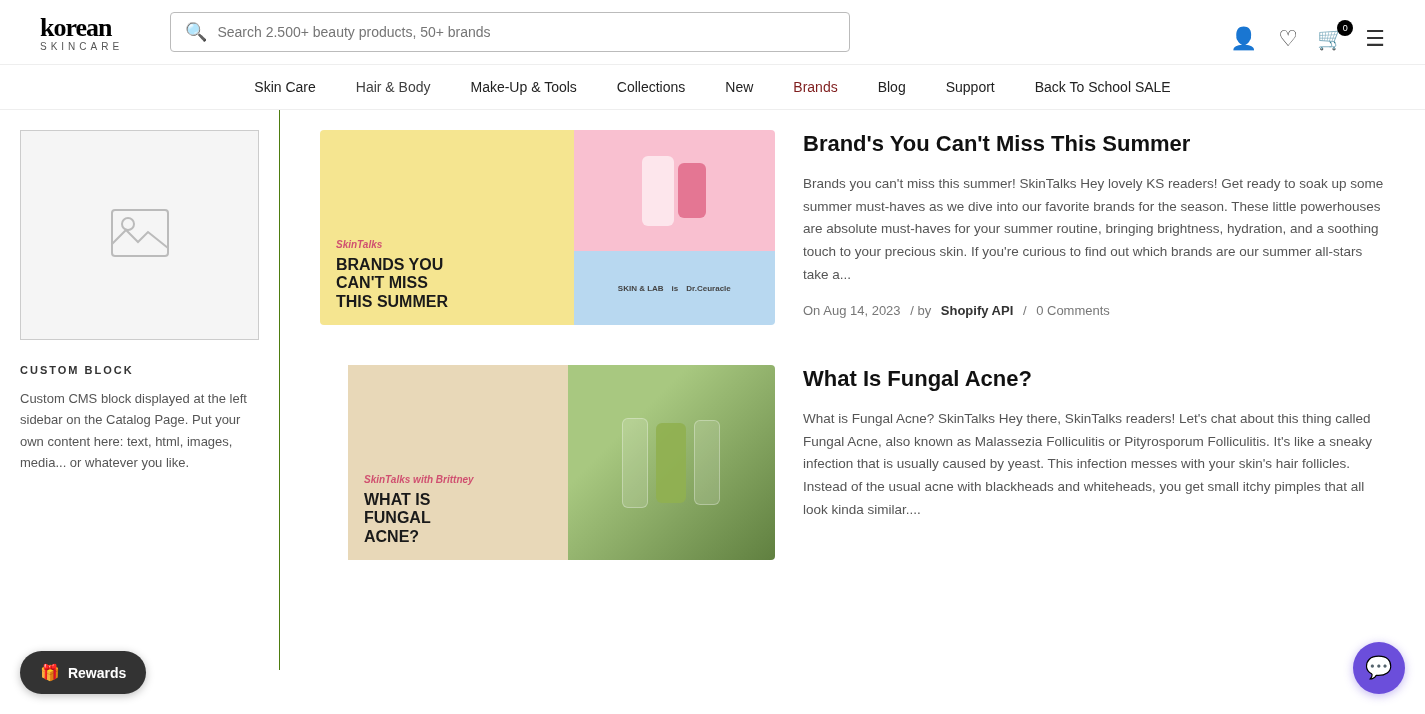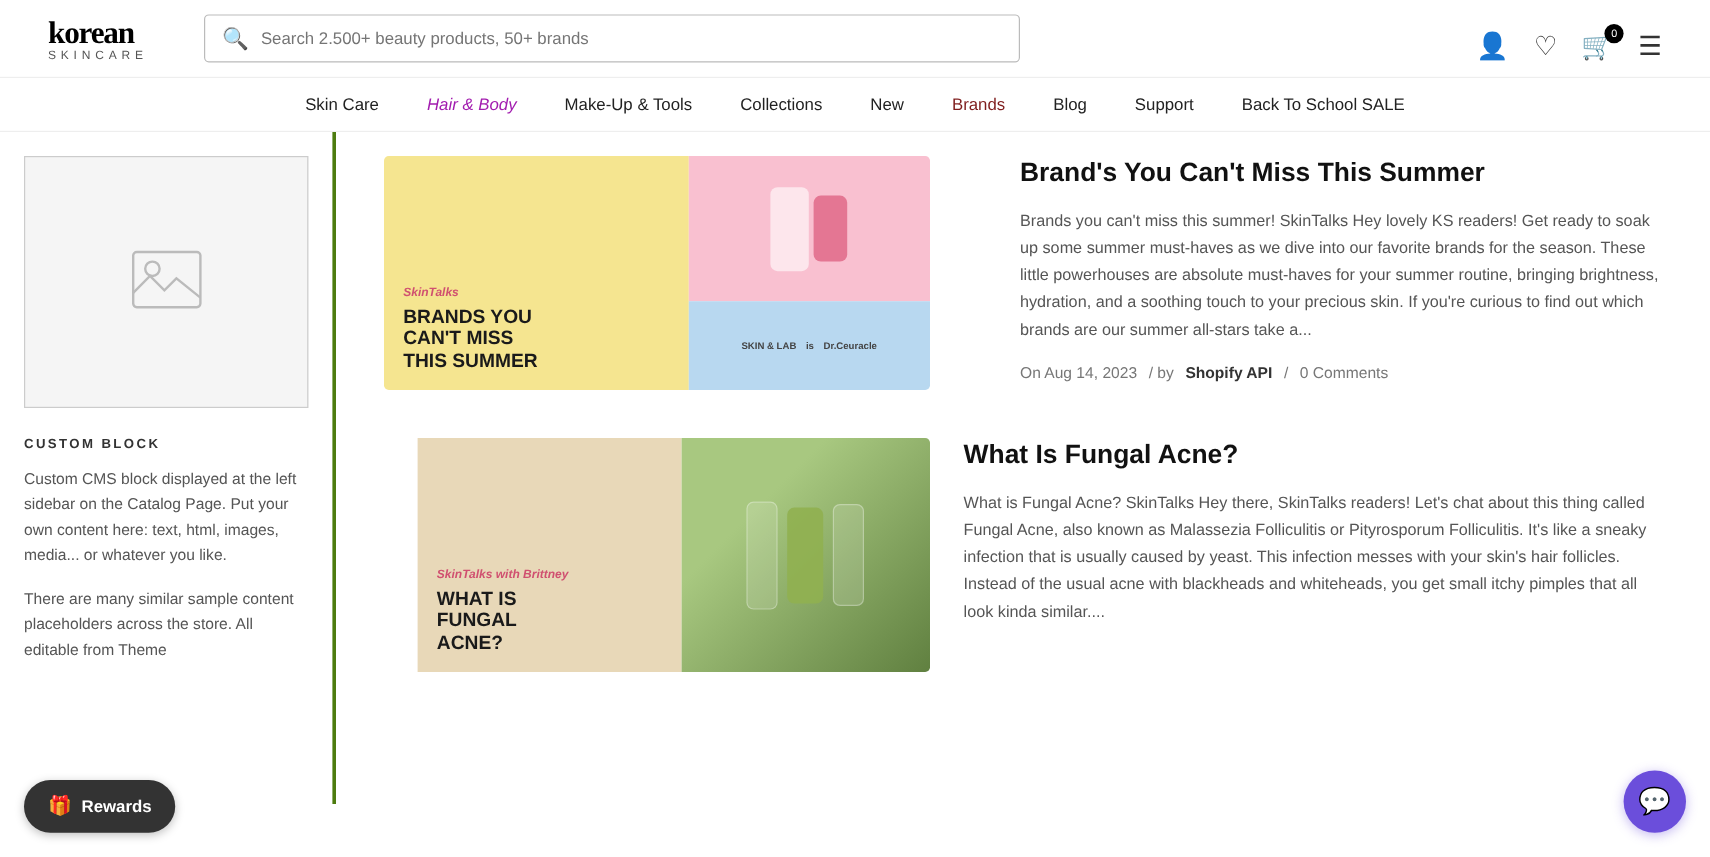--- a/index.html
+++ b/index.html
@@ -23,45 +23,44 @@
     <span style="font-size:22px; cursor:pointer; color:#333; position:relative;">
       🛒
       <span style="position:absolute; top:-6px; right:-8px; background:#000; color:#fff; font-size:9px; border-radius:50%; width:16px; height:16px; display:flex; align-items:center; justify-content:center;">0</span>
     </span>
     <span style="font-size:22px; cursor:pointer; color:#333;">☰</span>
   </div>
 </header>
 
 <nav style="display:flex; align-items:center; justify-content:center; padding:0 40px; border-bottom:1px solid #eee; gap:32px; overflow-x:auto;">
   <a style="padding:14px 4px; font-size:14px; font-weight:500; color:#222; cursor:pointer; text-decoration:none; white-space:nowrap;text-align:right;">Skin Care</a>
-  <a style="padding:14px 4px; font-size:14px; font-weight:500; color:#a21caf; cursor:pointer; text-decoration:none; white-space:nowrap;font-style:italic;">Hair &amp; Body</a>
+  <a style="padding:14px 4px; font-size:14px; font-weight:500; color:#404040; cursor:pointer; text-decoration:none; white-space:nowrap;">Hair &amp; Body</a>
   <a style="padding:14px 4px; font-size:14px; font-weight:500; color:#222; cursor:pointer; text-decoration:none; white-space:nowrap;">Make-Up &amp; Tools</a>
   <a style="padding:14px 4px; font-size:14px; font-weight:500; color:#222; cursor:pointer; text-decoration:none; white-space:nowrap;">Collections</a>
   <a style="padding:14px 4px; font-size:14px; font-weight:500; color:#222; cursor:pointer; text-decoration:none; white-space:nowrap;">New</a>
   <a style="padding:14px 4px; font-size:14px; font-weight:500; color:#7f1d1d; cursor:pointer; text-decoration:none; white-space:nowrap;">Brands</a>
   <a style="padding:14px 4px; font-size:14px; font-weight:500; color:#222; cursor:pointer; text-decoration:none; white-space:nowrap;">Blog</a>
   <a style="padding:14px 4px; font-size:14px; font-weight:500; color:#222; cursor:pointer; text-decoration:none; white-space:nowrap;">Support</a>
   <a style="padding:14px 4px; font-size:14px; font-weight:500; color:#222; cursor:pointer; text-decoration:none; white-space:nowrap;">Back To School SALE</a>
 </nav>
 
 <div style="display:flex; min-height:560px;">
 
-  <aside style="width:280px; min-width:280px; padding:20px; border-right:3px solid #4d7c0f;">
+  <aside style="width:280px; min-width:280px; padding:20px; border-right:1px solid #4d7c0f;">
     <div style="width:100%; height:210px; border:1px solid #ccc; display:flex; align-items:center; justify-content:center; background:#f5f5f5; margin-bottom:24px;">
       <span style="color:#bbb;">
         <svg width="60" height="50" viewBox="0 0 60 50" fill="none" xmlns="http://www.w3.org/2000/svg">
           <rect x="2" y="2" width="56" height="46" rx="3" stroke="#bbb" stroke-width="2" fill="none"></rect>
           <circle cx="18" cy="16" r="6" stroke="#bbb" stroke-width="2" fill="none"></circle>
           <path d="M2 36 L16 22 L28 34 L38 24 L58 40" stroke="#bbb" stroke-width="2" fill="none"></path>
         </svg>
       </span>
     </div>
     <h3 style="font-size:11px; font-weight:700; letter-spacing:2px; text-transform:uppercase; color:#333; margin-bottom:12px;">CUSTOM BLOCK</h3>
     <p style="font-size:13px; color:#555; line-height:1.65; margin-bottom:14px;">Custom CMS block displayed at the left sidebar on the Catalog Page. Put your own content here: text, html, images, media... or whatever you like.</p>
-    <p style="font-size:13px; color:#555; line-height:1.65;">There are many similar sample content placeholders across the store. All editable from Theme</p>
   </aside>
 
   <main style="flex:1; padding:20px 40px;">
     <div style="display:flex; flex-direction:column; gap:40px;">
 
       <article style="display:flex; gap:28px; align-items:flex-start;">
         <div style="width:455px; min-width:455px; height:195px; border-radius:4px; overflow:hidden; cursor:pointer;">
 
           <div style="display:flex; height:100%;">
             <div style="flex:1.1; background:#f5e590; display:flex; flex-direction:column; justify-content:flex-end; padding:14px 16px;">
@@ -74,21 +73,21 @@
                 <div style="width:28px; height:55px; background:#e06888; border-radius:6px; opacity:0.85;"></div>
               </div>
               <div style="flex:0.6; background:#b8d8f0; display:flex; align-items:center; justify-content:center; padding:4px; gap:4px;">
                 <div style="font-size:8px; font-weight:700; color:#444;">SKIN &amp; LAB</div>
                 <div style="font-size:8px; font-weight:700; color:#444; margin:0 4px;">is</div>
                 <div style="font-size:8px; font-weight:700; color:#444;">Dr.Ceuracle</div>
               </div>
             </div>
           </div>
         </div>
-        <div style="flex:1;margin-left:47px;">
+        <div style="flex:1;">
           <h2 style="font-size:22px; font-weight:700; color:#111; margin-bottom:14px; line-height:1.3; cursor:pointer;">Brand's You Can't Miss This Summer</h2>
           <p style="font-size:13.5px; color:#555; line-height:1.7; margin-bottom:16px;">Brands you can't miss this summer! SkinTalks Hey lovely KS readers! Get ready to soak up some summer must-haves as we dive into our favorite brands for the season. These little powerhouses are absolute must-haves for your summer routine, bringing brightness, hydration, and a soothing touch to your precious skin. If you're curious to find out which brands are our summer all-stars take a...</p>
           <div style="font-size:13px; color:#777;">
             <span>On Aug 14, 2023</span>
             <span style="margin:0 6px;">/ by</span>
             <span style="font-weight:700; color:#333; cursor:pointer;">Shopify API</span>
             <span style="margin:0 6px;">/</span>
             <span style="cursor:pointer;">0 Comments</span>
           </div>
         </div>

